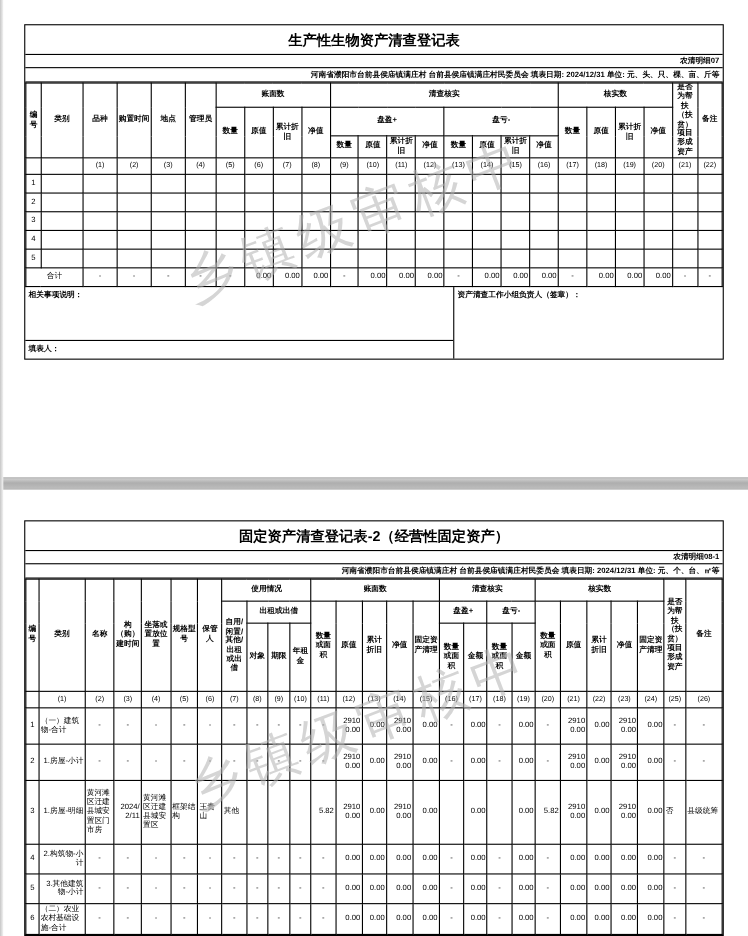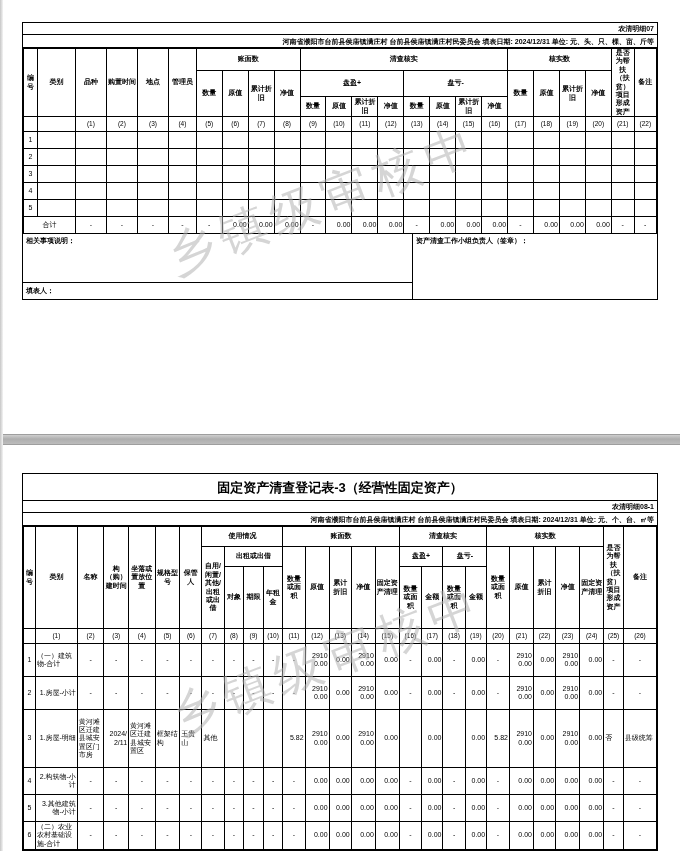--- a/index.html
+++ b/index.html
@@ -52,20 +52,21 @@
 </style>
 </head>
 <body>
 
 <div class="edge"></div>
 
 <div class="page" id="page1">
   <div class="watermark" id="wm1">乡镇级审核中</div>
 
   <div class="form" id="form1">
+    <div class="title-row">生产性生物资产清查登记表</div>
     <div class="code-row">农清明细07</div>
     <div class="info-row">河南省濮阳市台前县侯庙镇满庄村 台前县侯庙镇满庄村民委员会  填表日期: 2024/12/31  单位: 元、头、只、棵、亩、斤等</div>
 
     <table class="grid" id="t1">
       <colgroup>
         <col style="width:2.2%">
           <col style="width:6%">
           <col style="width:4.9%">
           <col style="width:4.9%">
         <col style="width:4.9%">
@@ -320,21 +321,21 @@
     </div>
   </div>
 </div>
 
 <div id="separator"></div>
 
 <div class="page" id="page2">
   <div class="watermark" id="wm2">乡镇级审核中</div>
 
   <div class="form" id="form2">
-    <div class="title-row">固定资产清查登记表-3（经营性固定资产）</div>
+    <div class="title-row">固定资产清查登记表-2（经营性固定资产）</div>
     <div class="code-row">农清明细08-1</div>
     <div class="info-row">河南省濮阳市台前县侯庙镇满庄村 台前县侯庙镇满庄村民委员会  填表日期: 2024/12/31  单位: 元、个、台、㎡等</div>
 
     <table class="grid" id="t2">
       <colgroup>
         <col style="width:1.9%">
           <col style="width:6.6%">
           <col style="width:4.2%">
           <col style="width:3.9%">
         <col style="width:4.2%">

